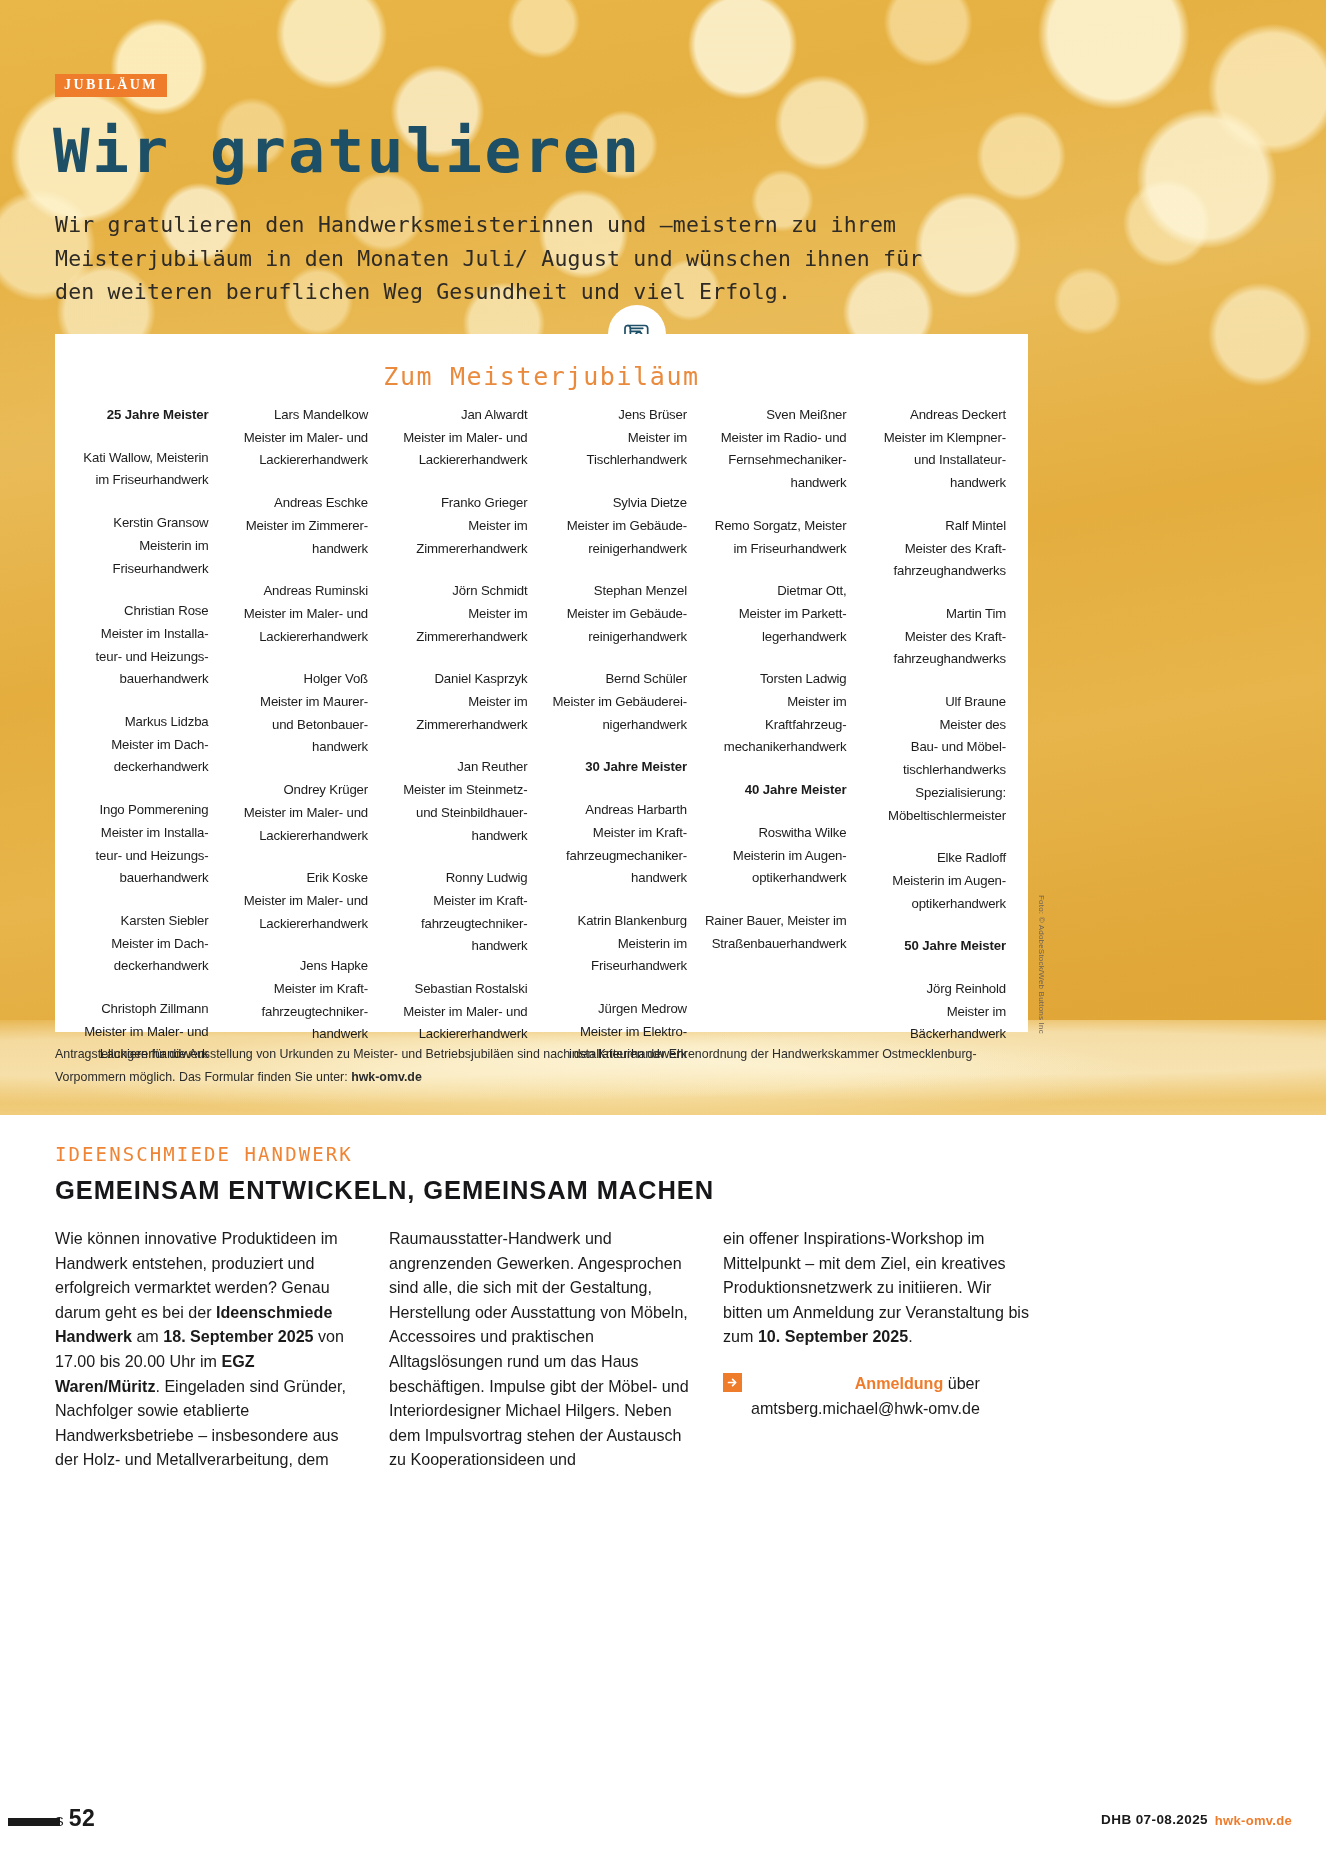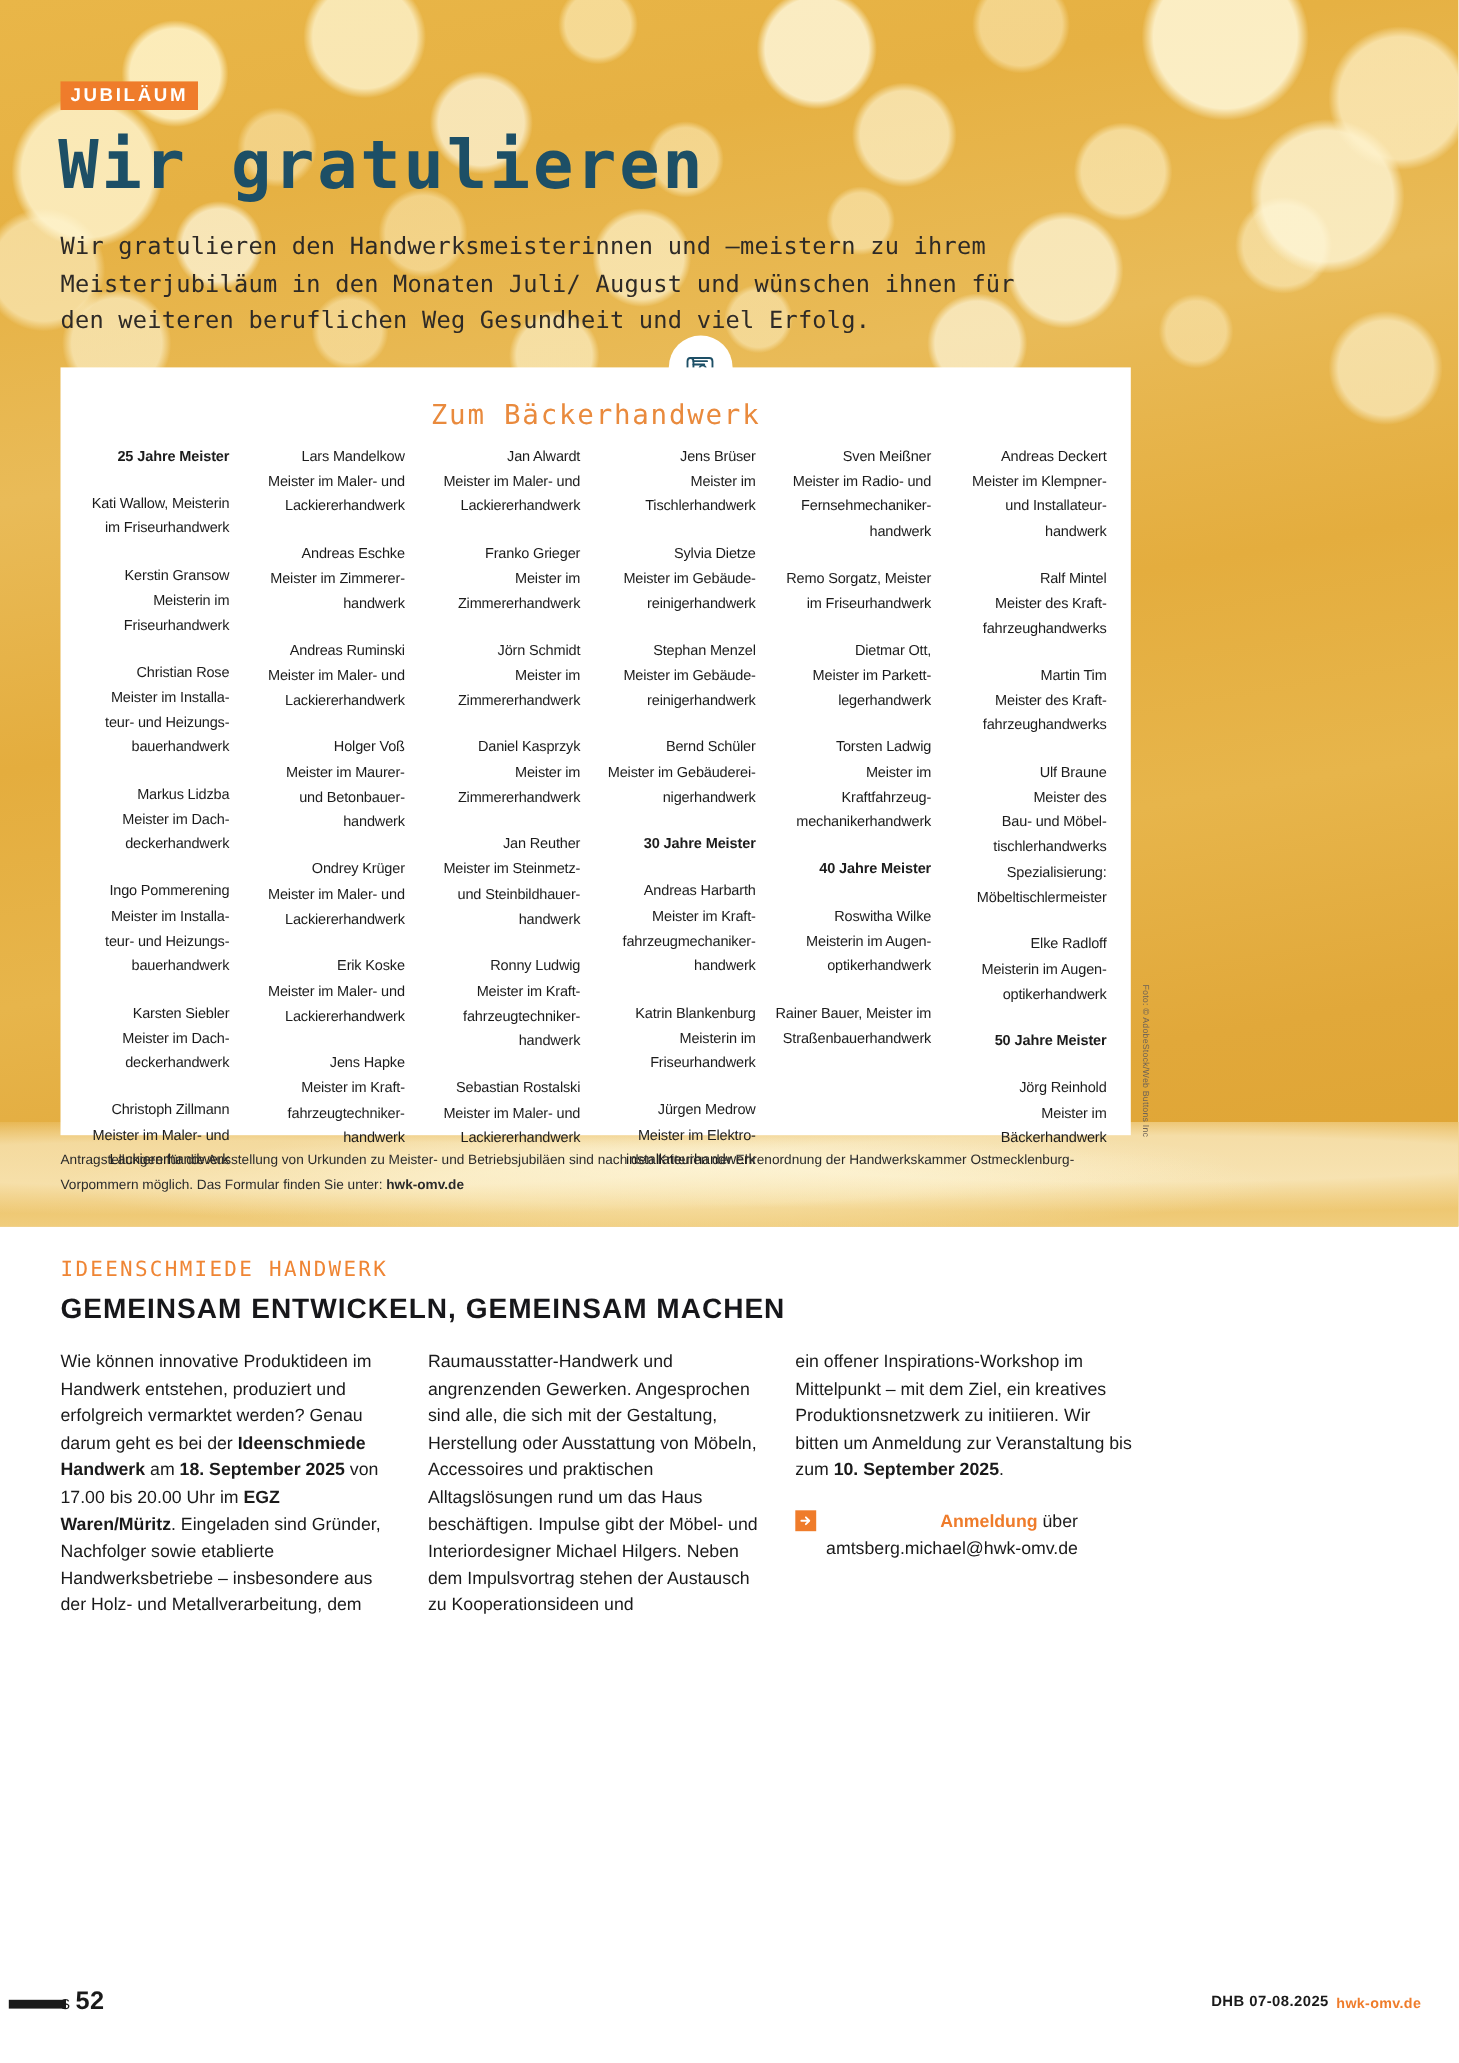--- a/index.html
+++ b/index.html
@@ -56,22 +56,22 @@
       radial-gradient(ellipse at 46% 60%, rgba(255,247,216,.45) 0 22%, rgba(255,247,216,0) 55%),
       radial-gradient(ellipse at 78% 35%, rgba(255,251,232,.6) 0 24%, rgba(255,251,232,0) 56%),
       linear-gradient(180deg, rgba(228,172,60,1) 0%, rgba(235,190,95,1) 55%, rgba(240,205,125,1) 100%);
   }
 
   
   .kicker-tag {
     position: absolute; left: 55px; top: 74px;
     background: #ef7c2b;
     color: #ffffff;
-    font-family: Liberation Sans, sans-serif;
-    font-size: 17px;
+    font-family: Liberation Serif, serif;
+    font-size: 14px;
     font-weight: 700;
     letter-spacing: 2.4px;
     padding: 4px 9px 5px 9px;
     line-height: 1;
     text-align: right;
   }
 
   
   .headline {
     position: absolute; left: 53px; top: 118px;
@@ -259,21 +259,21 @@
       <path d="M10.7 11.5h17.1c1.6 0 2.9 1.3 2.9 3.1v5.8c0 1.8-1.3 3.1-2.9 3.1H10.7"></path>
       <path d="M13.4 14.3h12.4M13.4 17.4h9.8"></path>
       <circle cx="21.8" cy="21.1" r="2.9" fill="#ffffff"></circle>
       <path d="M19.8 23.6l-1.4 6.2 3.4-2.1 3.4 2.1-1.4-6.2"></path>
     </g>
   </svg>
 </div>
 
 <div class="card">
 
-  <div class="card-title">Zum Bäckerhandwerk</div>
+  <div class="card-title">Zum Meisterjubiläum</div>
 
   <div class="names">
       <div class="names-col">
         <div class="entry heading">
           <div class="entry-line">25 Jahre Meister</div>
         </div>
         <div class="entry">
           <div class="entry-line">Kati Wallow, Meisterin</div>
           <div class="entry-line">im Friseurhandwerk</div>
         </div>

